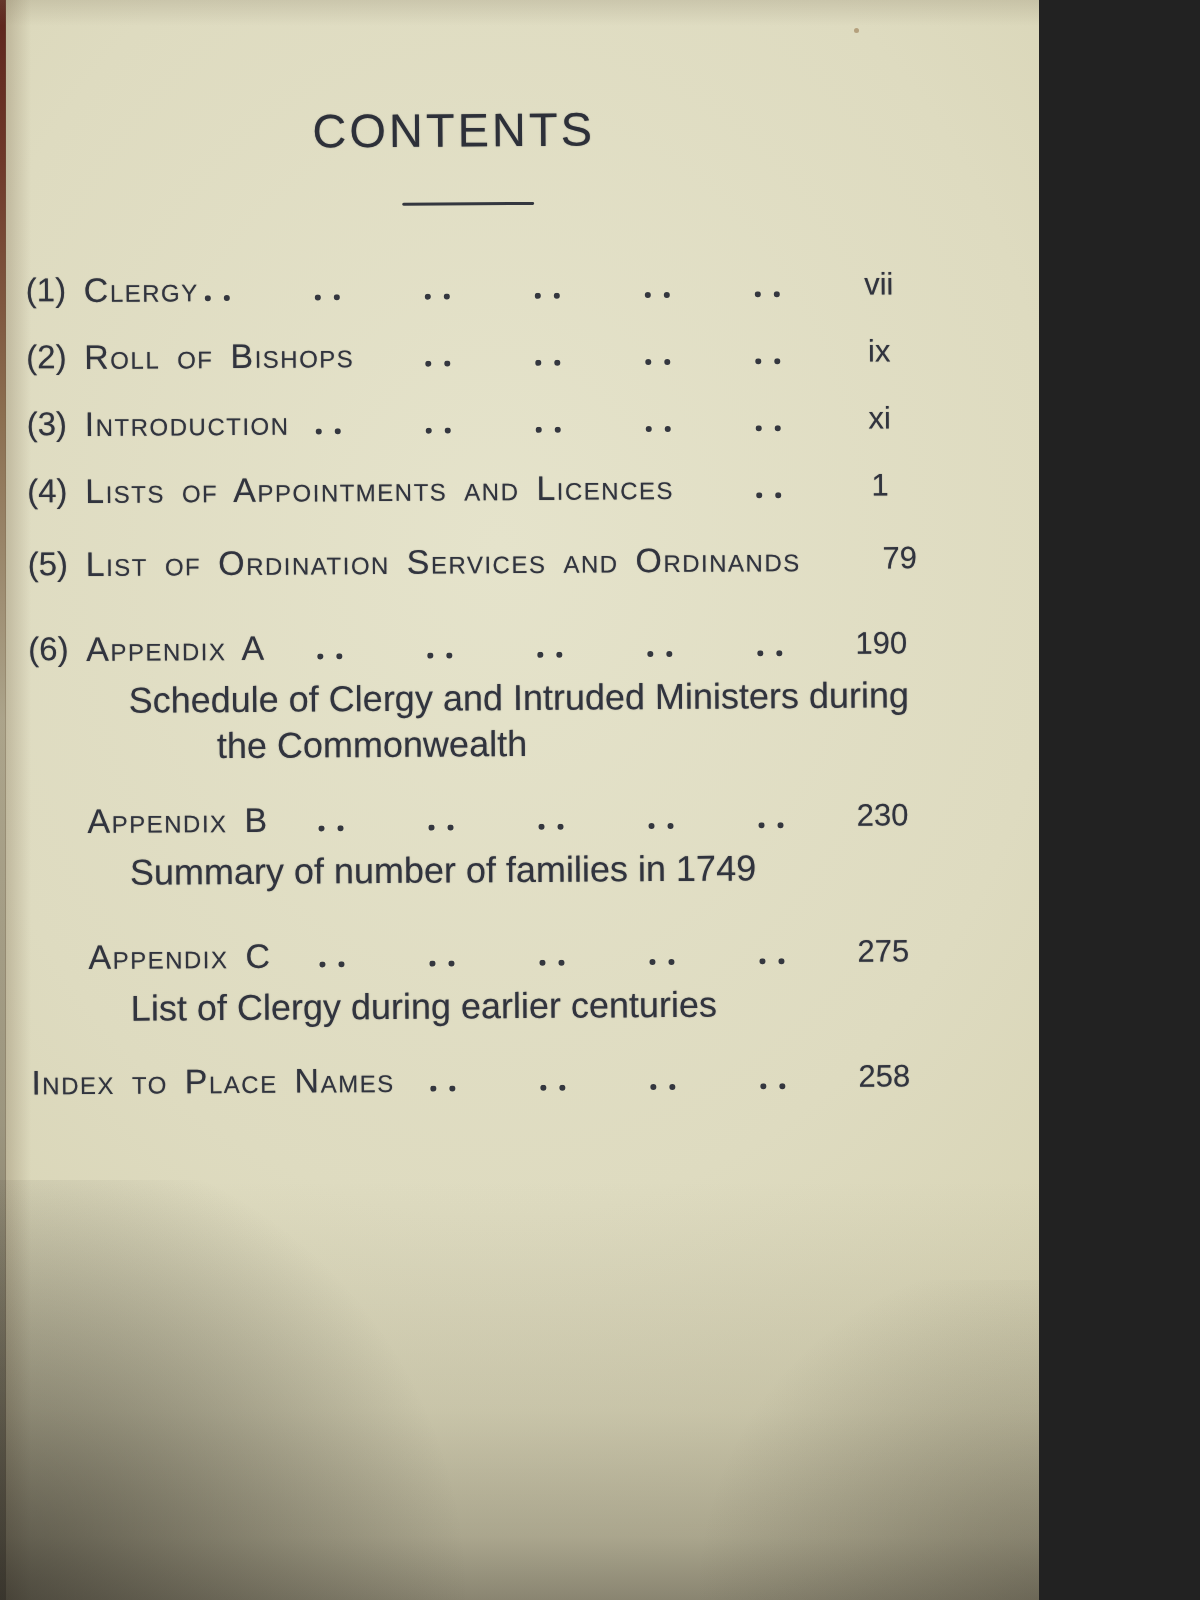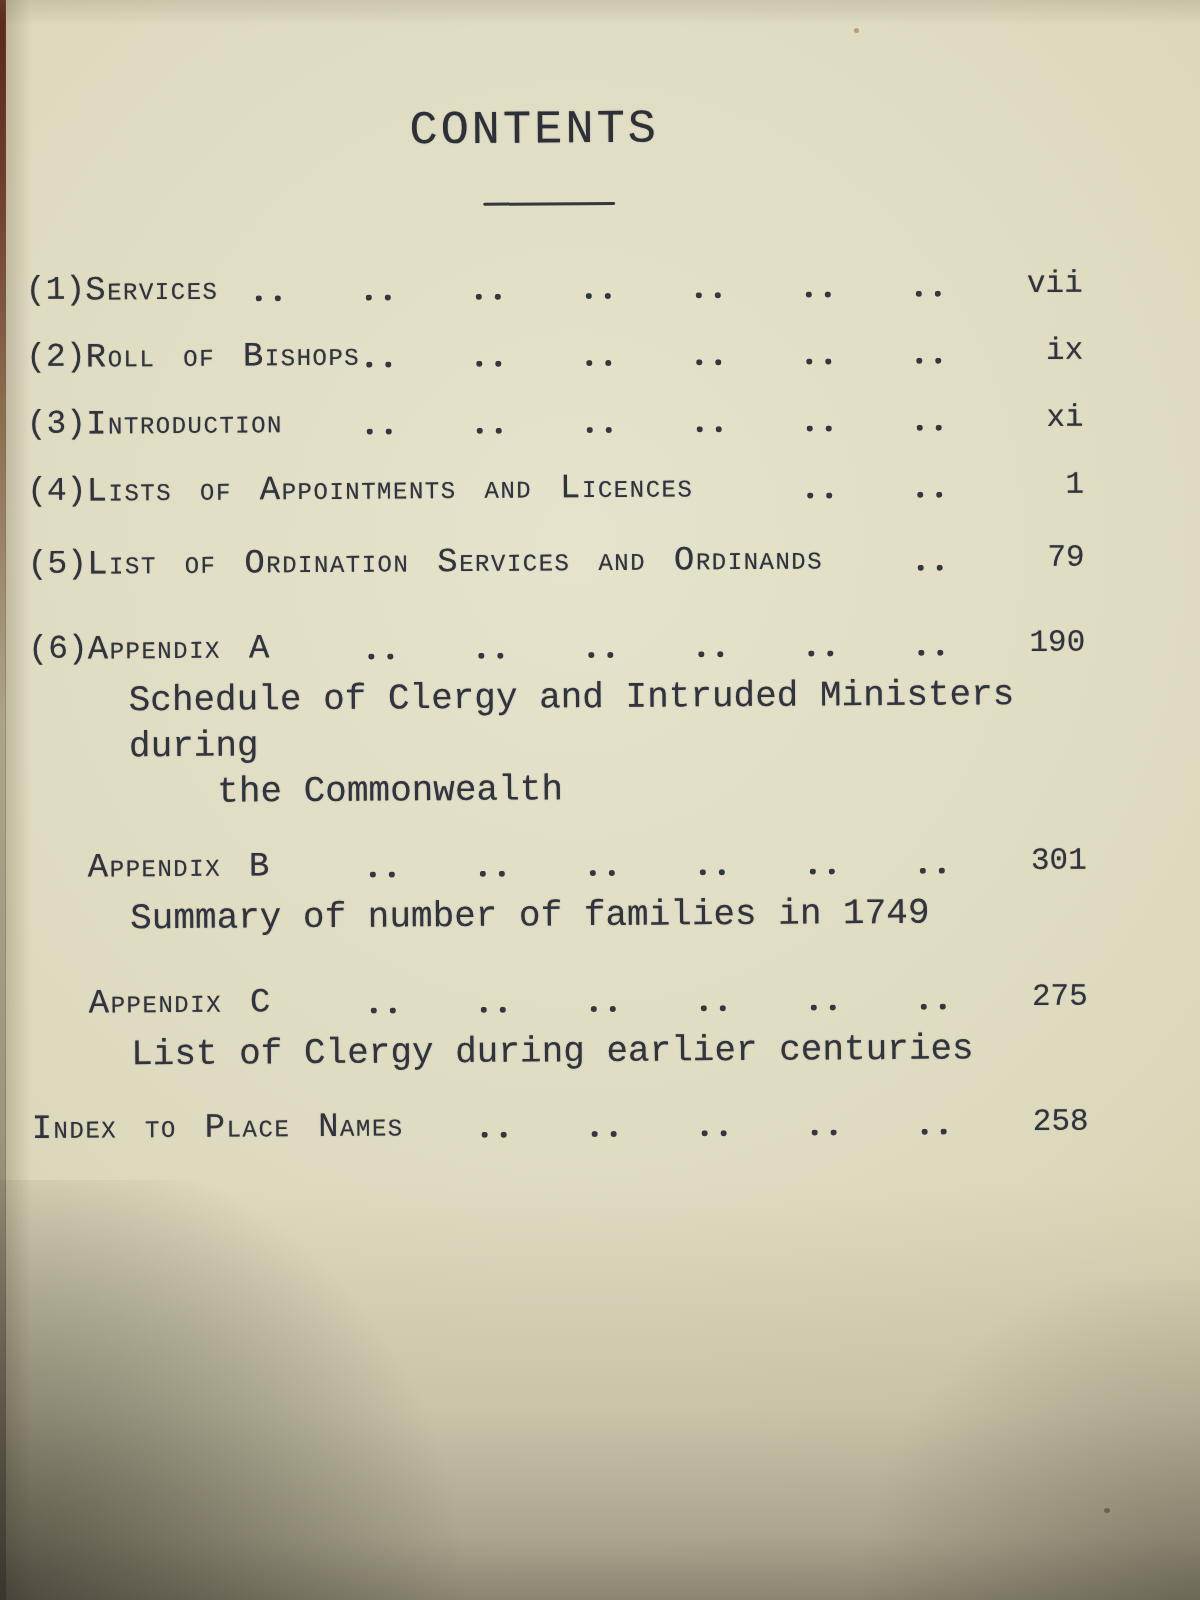--- a/index.html
+++ b/index.html
@@ -1,20 +1,20 @@
 <!DOCTYPE html>
 <html><head>
 <meta charset="utf-8">
 <style>
   html,body{margin:0;padding:0;background:#222;}
   .photo{
     position:relative;
-    width:1200px;height:1600px;
+    width:1039px;height:1600px;
     overflow:hidden;
-    font-family:Liberation Mono, monospace;
+    font-family:Liberation Sans, sans-serif;
     background:
       radial-gradient(ellipse 135% 105% at 48% 34%,
         #e5e3cb 0%, #dedbc0 40%, #d6d2b2 65%, #c4bfa0 84%, #a9a28c 100%);
   }
   
   .shade-bottom{
     position:absolute;left:0;right:0;bottom:0;height:420px;pointer-events:none;
     background:linear-gradient(to bottom, rgba(118,111,93,0) 0%,
       rgba(118,111,93,0.18) 55%, rgba(96,90,76,0.38) 85%, rgba(74,69,59,0.55) 100%);
   }
@@ -84,42 +84,42 @@
     letter-spacing:1.5px;word-spacing:6px;
     text-shadow:0 0 1.1px rgba(49,52,62,0.5);
   }
   .leader{
     flex:1;display:flex;justify-content:flex-end;align-items:flex-end;
     padding:0 56px 8px 0;overflow:hidden;
   }
   .pair{display:flex;gap:13px;margin-left:85px;flex:0 0 auto;}
   .pair i{display:block;width:6px;height:6px;border-radius:50%;background:#34373f;}
   .pg{
-    flex:0 0 86px;text-align:right;font-size:31px;line-height:40px;
+    flex:0 0 86px;text-align:center;font-size:31px;line-height:40px;
     text-shadow:0 0 1.1px rgba(49,52,62,0.5);
   }
   .sub{margin-top:9px;}
   .sub-line{
     font-size:36px;line-height:46px;padding-left:100px;
     text-shadow:0 0 1.2px rgba(49,52,62,0.5);
   }
   .sub-line:nth-child(2){padding-left:188px;}
 </style>
 </head>
 <body>
 
 <div class="photo">
   <div class="page">
     <h1 class="title">CONTENTS</h1>
     <div class="rule"></div>
     <div class="toc" id="toc">
         <div class="row">
           <div class="line">
             <span class="num">(1)</span>
-            <span class="label">Services</span>
+            <span class="label">Clergy</span>
             <span class="leader">
               <span class="pair">
                 <i></i>
                 <i></i>
               </span>
               <span class="pair">
                 <i></i>
                 <i></i>
               </span>
               <span class="pair">
@@ -302,21 +302,21 @@
               </span>
               <span class="pair">
                 <i></i>
                 <i></i>
               </span>
               <span class="pair">
                 <i></i>
                 <i></i>
               </span>
             </span>
-            <span class="pg">301</span>
+            <span class="pg">230</span>
           </div>
           <div class="sub">
             <div class="sub-line">Summary of number of families in 1749</div>
           </div>
         </div>
         <div class="row">
           <div class="line">
             <span class="num"></span>
             <span class="label">Appendix C</span>
             <span class="leader">

